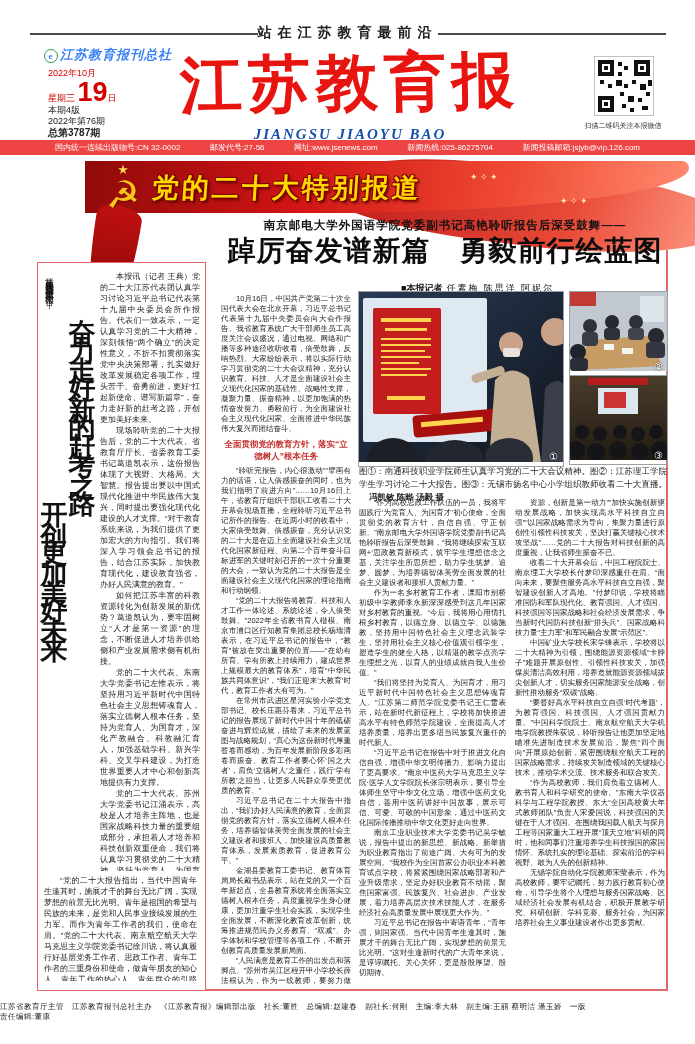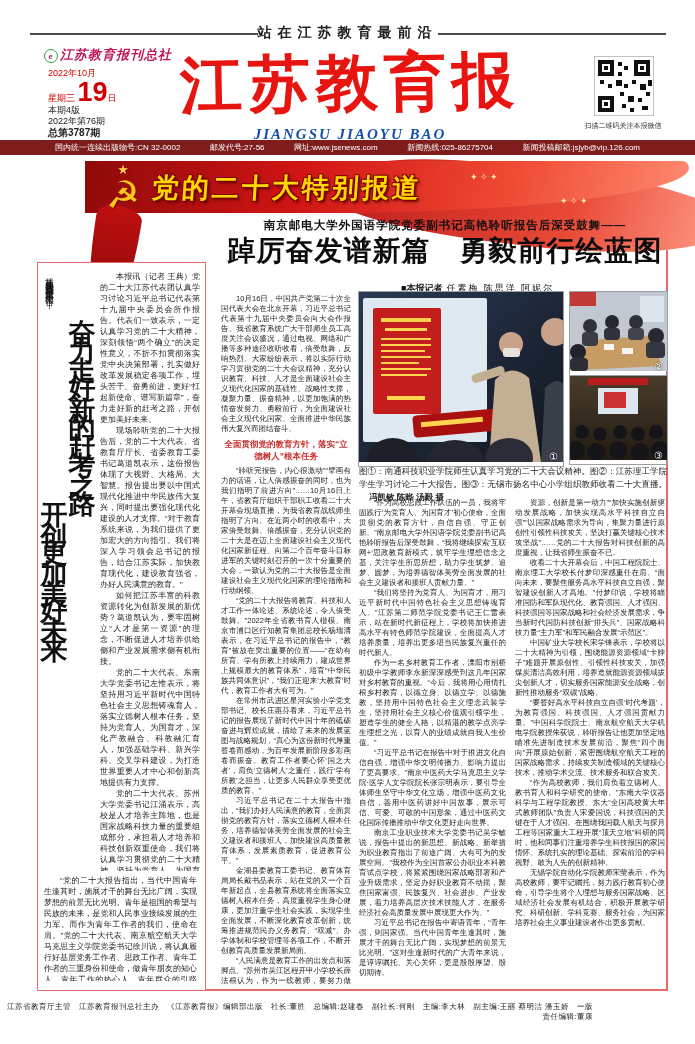--- a/index.html
+++ b/index.html
@@ -3,36 +3,36 @@
 <meta charset="utf-8">
 <style>
   html,body{margin:0;padding:0;}
   body{width:695px;height:1044px;position:relative;background:#fff;overflow:hidden;
        font-family:"Liberation Sans",sans-serif;color:#1a1a1a;}
   .abs{position:absolute;}
   
   .rule{height:2px;background:#4a4a4a;top:33px;}
   #slogan{top:24px;left:0;width:695px;text-align:center;font-family:"Liberation Serif",serif;
           font-weight:bold;font-size:14px;letter-spacing:6px;color:#222;}
-  #logo{top:46px;left:44px;color:#be185d;font-size:13px;font-style:italic;font-weight:bold;
+  #logo{top:46px;left:44px;color:#3b82f6;font-size:13px;font-style:italic;font-weight:bold;
         font-family:Liberation Serif, serif;letter-spacing:1px;}
   #logo .mark{display:inline-block;border:1.5px solid #2e9e4f;border-radius:50%;width:12px;height:12px;
         line-height:12px;text-align:center;font-size:9px;font-style:normal;margin-right:2px;}
   #dateblock{top:68px;left:48px;width:110px;color:#d40000;font-size:9px;line-height:11px;}
   #dateblock .big{font-size:27px;font-weight:bold;line-height:26px;}
   #dateblock .black{color:#222;}
   #dateblock .bold{font-weight:bold;font-size:10px;}
   #paper-title{top:44px;left:140px;width:420px;text-align:center;color:#e8140f;
         font-family:"DejaVu Serif",serif;font-weight:900;font-size:62px;line-height:78px;
         letter-spacing:6px;transform:rotate(-1deg);}
   #pinyin{top:126px;left:140px;width:420px;text-align:center;color:#1550a8;font-weight:bold;
         font-style:italic;font-family:"Liberation Serif",serif;font-size:15px;letter-spacing:2px;}
   #qr{top:56px;left:594px;}
   #qr-caption{top:121px;left:556px;width:134px;text-align:center;font-size:7px;color:#333;}
-  #infobar{top:140px;left:0;width:695px;height:15px;background:#7f1d1d;color:#fff;
+  #infobar{top:140px;left:0;width:695px;height:15px;background:#ef4444;color:#fff;
         display:flex;align-items:center;justify-content:space-between;padding:0 55px;box-sizing:border-box;
         font-size:8px;}
   
   #banner-band{top:161px;left:85px;width:604px;height:52px;
         background:linear-gradient(100deg,#8f0a0a 0%,#d01414 35%,#ef4a33 70%,#ff8a70 100%);
         border-bottom-right-radius:70% 100%;border-top-right-radius:8px;}
   #banner-swoosh{top:168px;left:330px;width:400px;height:78px;
         background:linear-gradient(100deg,#b80f0f,#e8402c 60%,#ff9a84);
         border-radius:50% 40% 60% 50%/60% 50% 70% 40%;transform:rotate(7deg);opacity:.95;}
   #banner-tail{top:205px;left:88px;width:46px;height:128px;
@@ -75,21 +75,21 @@
   #col2{top:294px;left:221px;width:130px;height:692px;}
   #col3{top:498px;left:359px;width:147px;height:488px;}
   #col4{top:498px;left:515px;width:150px;height:488px;}
   
   .photo{position:absolute;outline:1px solid #98a0a8;}
   .badge{position:absolute;color:#fff;font-size:10px;line-height:10px;text-shadow:0 0 2px #000;}
   #caption{top:465px;left:359px;width:308px;font-family:"DejaVu Serif",serif;font-size:8.5px;
         line-height:13px;color:#222;text-align:justify;}
   #caption .credit{font-family:"Liberation Sans",sans-serif;font-weight:bold;margin-left:10px;}
   
-  #footer{top:1002px;left:0;width:593px;text-align:right;font-size:7.5px;color:#222;letter-spacing:.5px;}
+  #footer{top:1002px;left:0;width:593px;text-align:left;font-size:7.5px;color:#222;letter-spacing:.5px;}
 </style>
 </head>
 <body>
 
 <div class="abs rule" style="left:30px;width:228px;"></div>
 <div class="abs rule" style="left:438px;width:228px;"></div>
 <div class="abs" id="slogan">站在江苏教育最前沿</div>
 
 <div class="abs" id="logo"><span class="mark">e</span><span>江苏教育报刊总社</span></div>
 
@@ -182,31 +182,31 @@
       <p>党的二十大代表、苏州大学党委书记江涌表示，高校是人才培养主阵地，也是国家战略科技力量的重要组成部分，承担着人才培养和科技创新双重使命，我们将认真学习贯彻党的二十大精神，坚持为党育人、为国育才，落实立德树人根本任务，培养德智体美劳全面发展的社会主义建设者和接班人，让广大学生成为有理想、敢担当、能吃苦、肯奋斗的新时代好青年。</p>
     </div>
   <div class="art lb" id="left-body-cont">
       <p>“党的二十大报告指出，当代中国青年生逢其时，施展才干的舞台无比广阔，实现梦想的前景无比光明。青年是祖国的希望与民族的未来，是党和人民事业接续发展的生力军。而作为青年工作者的我们，使命在肩。”党的二十大代表、南京航空航天大学马克思主义学院党委书记徐川说，将认真履行好基层党务工作者、思政工作者、青年工作者的三重身份和使命，做青年朋友的知心人、青年工作的热心人、青年群众的引路人，为培养堪当民族复兴重任的时代新人作出新贡献。</p>
     </div>
 </div>
 
 <div class="abs art mcol" id="col2">
     <p>10月16日，中国共产党第二十次全国代表大会在北京开幕，习近平总书记代表第十九届中央委员会向大会作报告。我省教育系统广大干部师生员工高度关注会议盛况，通过电视、网络和广播等多种途径收听收看，倍受鼓舞，反响热烈。大家纷纷表示，将以实际行动学习贯彻党的二十大会议精神，充分认识教育、科技、人才是全面建设社会主义现代化国家的基础性、战略性支撑，凝聚力量、振奋精神，以更加饱满的热情奋发努力、勇毅前行，为全面建设社会主义现代化国家、全面推进中华民族伟大复兴而团结奋斗。</p>
     <p class="hr">全面贯彻党的教育方针，落实“立德树人”根本任务</p>
-    <p>“聆听完报告，内心很激动”“擘画有力的话语，让人倍感振奋的同时，也为我们指明了前进方向”……10月16日上午，省教育厅组织干部职工收看二十大开幕会现场直播，为我省教育战线师生指明了方向。在近两小时的收看中，大家倍受鼓舞、倍感振奋，充分认识党的二十大是在迈上全面建设社会主义现代化国家新征程、向第二个百年奋斗目标进军的关键时刻召开的一次十分重要的大会，一致认为党的二十大报告是全面建设社会主义现代化国家的理论指南和行动纲领。</p>
+    <p>“聆听完报告，内心很激动”“擘画有力的话语，让人倍感振奋的同时，也为我们指明了前进方向”……10月16日上午，省教育厅组织干部职工收看二十大开幕会现场直播，全程聆听习近平总书记所作的报告。在近两小时的收看中，大家倍受鼓舞、倍感振奋，充分认识党的二十大是在迈上全面建设社会主义现代化国家新征程、向第二个百年奋斗目标进军的关键时刻召开的一次十分重要的大会，一致认为党的二十大报告是全面建设社会主义现代化国家的理论指南和行动纲领。</p>
     <p>“党的二十大报告将教育、科技和人才工作一体论述、系统论述，令人倍受鼓舞。”2022年全省教书育人楷模、南京市浦口区行知教育集团总校长杨瑞清表示，在习近平总书记的报告中，“教育”被放在突出重要的位置——“在幼有所育、学有所教上持续用力，建成世界上规模最大的教育体系”，培育“中华民族共同体意识”，“我们正迎来‘大教育’时代，教育工作者大有可为。”</p>
     <p>在常州市武进区星河实验小学党支部书记、校长庄惠芬看来，习近平总书记的报告展现了新时代中国十年的砥砺奋进与辉煌成就，描绘了未来的发展蓝图与战略规划，“真心为这份新时代厚重答卷而感动，为百年发展新阶段多彩画卷而振奋。教育工作者要心怀‘国之大者’，肩负‘立德树人’之重任，践行‘学有所教’之担当，让更多人民群众享受更优质的教育。”</p>
     <p>习近平总书记在二十大报告中指出，“我们办好人民满意的教育，全面贯彻党的教育方针，落实立德树人根本任务，培养德智体美劳全面发展的社会主义建设者和接班人，加快建设高质量教育体系，发展素质教育，促进教育公平。”</p>
     <p>金湖县委教育工委书记、教育体育局局长戴书品表示，站在党的又一个百年新起点，全县教育系统将全面落实立德树人根本任务，高度重视学生身心健康，更加注重学生社会实践，实现学生全面发展，不断深化教育改革创新，统筹推进规范民办义务教育、“双减”、办学体制和学校管理等各项工作，不断开创教育高质量发展新局面。</p>
     <p>“人民满意是教育工作的出发点和落脚点。”苏州市吴江区程开甲小学校长薛法根认为，作为一线教师，要努力做到“三个坚持”：坚持“带好班育好人”，落实立德树人根本任务，培养有家国情怀和报国本领的时代新人；坚持“教好书上好课”，让每一堂课都成为学生生命成长的精神台阶；坚持“带好团队答好卷”，带领教师团队用实践研究破解教育的难点、堵点，在实现第二个百年目标的征程上交出最好的答卷。</p>
   </div>
 <div class="abs art mcol" id="col3">
     <p>“作为高校思政工作队伍的一员，我将牢固践行‘为党育人、为国育才’初心使命，全面贯彻党的教育方针，自信自强、守正创新。”南京邮电大学外国语学院党委副书记高艳聆听报告后深受鼓舞，“我将继续探索‘互联网+’思政教育新模式，筑牢学生理想信念之基，关注学生所思所想，助力学生筑梦、追梦、圆梦，为培养德智体美劳全面发展的社会主义建设者和接班人贡献力量。”</p>
+    <p>作为一名乡村教育工作者，溧阳市别桥初级中学教师李永新深深感受到这几年国家对乡村教育的重视。“今后，我将用心用情扎根乡村教育，以德立身、以德立学、以德施教，坚持用中国特色社会主义理念武装学生，坚持用社会主义核心价值观引领学生，塑造学生的健全人格，以精湛的教学点亮学生理想之光，以育人的业绩成就自我人生价值。”</p>
     <p>“我们将坚持为党育人、为国育才，用习近平新时代中国特色社会主义思想铸魂育人。”江苏第二师范学院党委书记王仁雷表示，站在新时代新征程上，学校将加快推进高水平有特色师范学院建设，全面提高人才培养质量，培养出更多堪当民族复兴重任的时代新人。</p>
-    <p>作为一名乡村教育工作者，溧阳市别桥初级中学教师李永新深深感受到这几年国家对乡村教育的重视。“今后，我将用心用情扎根乡村教育，以德立身、以德立学、以德施教，坚持用中国特色社会主义理念武装学生，坚持用社会主义核心价值观引领学生，塑造学生的健全人格，以精湛的教学点亮学生理想之光，以育人的业绩成就自我人生价值。”</p>
     <p>“习近平总书记在报告中对于推进文化自信自强，增强中华文明传播力、影响力提出了更高要求。”南京中医药大学马克思主义学院·医学人文学院院长张宗明表示，要引导全体师生坚守中华文化立场，增强中医药文化自信，善用中医药讲好中国故事，展示可信、可爱、可敬的中国形象，通过中医药文化国际传播推动中华文化更好走向世界。</p>
     <p>南京工业职业技术大学党委书记吴学敏说，报告中提出的新思想、新战略、新举措为职业教育指出了前途广阔、大有可为的发展空间。“我校作为全国首家公办职业本科教育试点学校，将紧紧围绕国家战略部署和产业升级需求，坚定办好职业教育不动摇，聚焦国家富强、民族复兴、社会进步、产业发展，着力培养高层次技术技能人才，在服务经济社会高质量发展中展现更大作为。”</p>
     <p>习近平总书记在报告中寄语青年，“青年强，则国家强。当代中国青年生逢其时，施展才干的舞台无比广阔，实现梦想的前景无比光明。”这对生逢新时代的广大青年来说，是谆谆嘱托、关心关怀，更是殷殷厚望、殷切期待。</p>
   </div>
 <div class="abs art mcol" id="col4">
     <p>资源，创新是第一动力”“加快实施创新驱动发展战略，加快实现高水平科技自立自强”“以国家战略需求为导向，集聚力量进行原创性引领性科技攻关，坚决打赢关键核心技术攻坚战”……党的二十大报告对科技创新的高度重视，让我省师生振奋不已。</p>
     <p>收看二十大开幕会后，中国工程院院士、南京理工大学校长付梦印深感重任在肩。“面向未来，要聚焦服务高水平科技自立自强，聚智建设创新人才高地。”付梦印说，学校将瞄准国防和军队现代化、教育强国、人才强国、科技强国等国家战略和社会经济发展需求，争当新时代国防科技创新“排头兵”、国家战略科技力量“主力军”和军民融合发展“示范区”。</p>
     <p>中国矿业大学校长宋学锋表示，学校将以二十大精神为引领，围绕能源资源领域“卡脖子”难题开展原创性、引领性科技攻关，加强煤炭清洁高效利用，培养造就能源资源领域拔尖创新人才，切实服务国家能源安全战略，创新性推动服务“双碳”战略。</p>
     <p>“要答好高水平科技自立自强‘时代考题’，为教育强国、科技强国、人才强国贡献力量。”中国科学院院士、南京航空航天大学机电学院教授朱荻说，聆听报告让他更加坚定地瞄准先进制造技术发展前沿，聚焦“四个面向”开展原始创新，紧密围绕航空航天工程的国家战略需求，持续攻关制造领域的关键核心技术，推动学术交流、技术服务和联合攻关。</p>
     <p>“作为高校教师，我们肩负着立德树人、教书育人和科学研究的使命。”东南大学仪器科学与工程学院教授、东大“全国高校黄大年式教师团队”负责人宋爱国说，科技强国的关键在于人才强国。在围绕我国载人航天与探月工程等国家重大工程开展“顶天立地”科研的同时，他和同事们注重培养学生科技报国的家国情怀、系统扎实的理论基础、探索前沿的学科视野、敢为人先的创新精神。</p>

